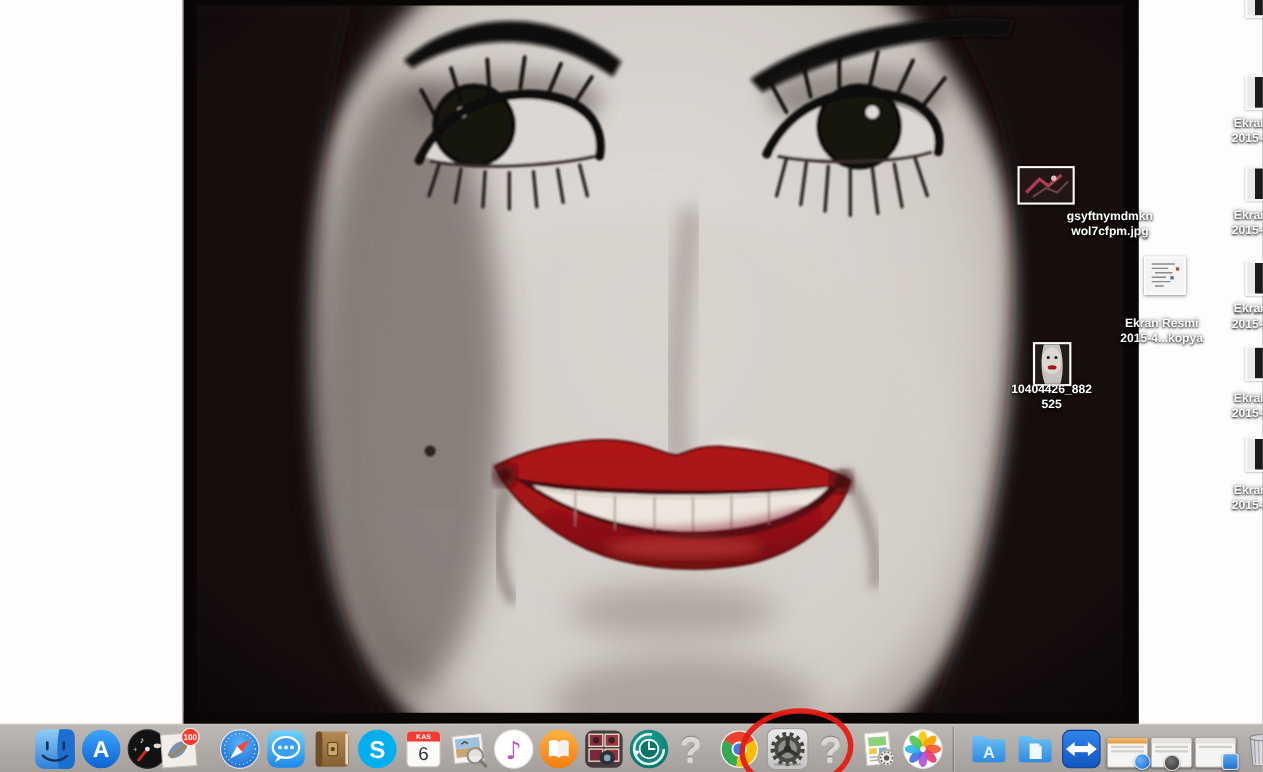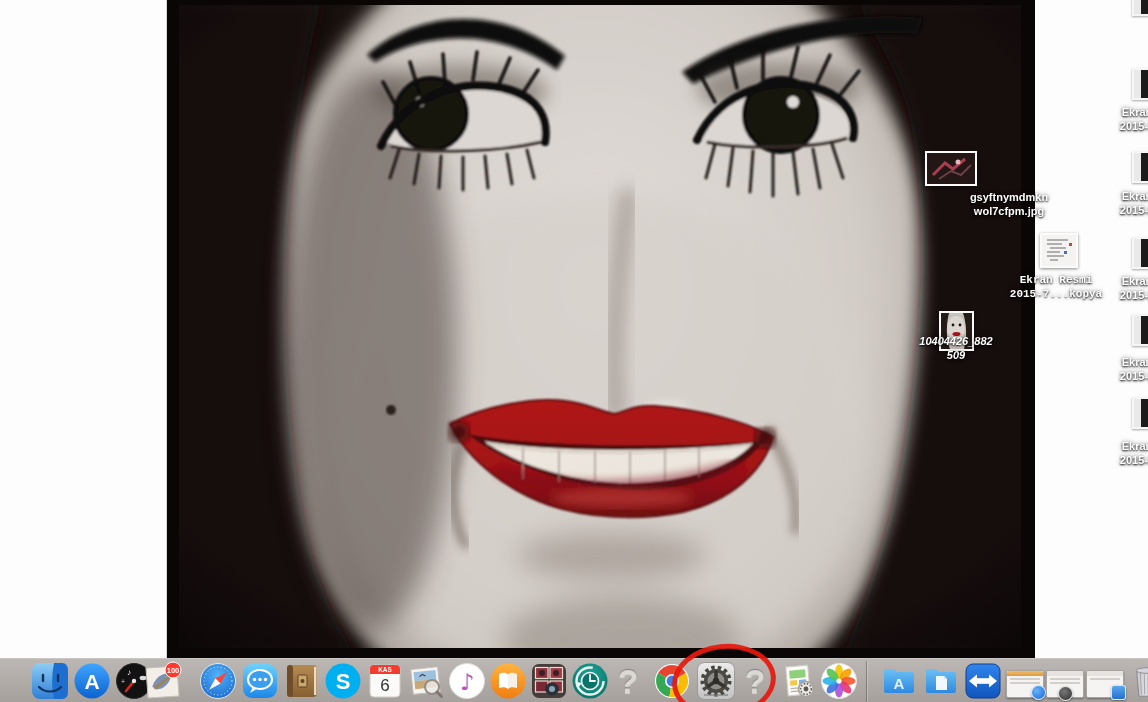--- a/index.html
+++ b/index.html
@@ -230,43 +230,43 @@
   <svg class="thumb" width="31" height="36" viewBox="0 0 31 36">
     <rect width="31" height="36" fill="#c8c2be"></rect>
     <path d="M0,0 L8,0 C5,12 5,26 9,36 L0,36 Z" fill="#241b17"></path>
     <path d="M31,0 L22,0 C26,12 26,26 23,36 L31,36 Z" fill="#241b17"></path>
     <ellipse cx="15" cy="15" rx="9" ry="12" fill="#ddd7d2"></ellipse>
     <circle cx="12" cy="12" r="1.4" fill="#1a1412"></circle>
       <circle cx="19" cy="12" r="1.4" fill="#1a1412"></circle>
     <ellipse cx="15.5" cy="21" rx="4" ry="2" fill="#a8141a"></ellipse>
   </svg>
 </div>
-<div class="file-label" style="left:898px;top:335px;width:116px;font-style:italic;">
+<div class="file-label" style="left:898px;top:348px;width:116px;">
   <div>10404426_882</div>
-  <div>509</div>
+  <div>525</div>
 </div>
 
 <div class="file" style="left:1040px;top:233px;">
   <svg class="thumb" width="34" height="31" viewBox="0 0 34 31" style="background:#f4f3f1;">
     <rect width="34" height="31" fill="#f4f3f1"></rect>
     <g stroke="#8a8a8a" stroke-width="1.3">
       <line x1="5" y1="5" x2="26" y2="5"></line>
         <line x1="5" y1="9" x2="20" y2="9"></line>
       <line x1="8" y1="13" x2="24" y2="13"></line>
         <line x1="5" y1="17" x2="18" y2="17"></line>
       <line x1="5" y1="21" x2="22" y2="21"></line>
         <line x1="8" y1="25" x2="16" y2="25"></line>
     </g>
     <rect x="27" y="8" width="3" height="3" fill="#b05040"></rect>
       <rect x="22" y="16" width="3" height="3" fill="#4a70b0"></rect>
   </svg>
 </div>
-<div class="file-label" style="left:1007px;top:274px;width:98px;font-family:Liberation Mono, monospace;">
+<div class="file-label" style="left:1007px;top:288px;width:98px;">
   <div>Ekran Resmi</div>
-  <div>2015-7...kopya</div>
+  <div>2015-4...kopya</div>
 </div>
 
 <div class="shot-icon" style="top:-16px;"></div>
 <div class="shot-icon" style="top:68px;"></div>
 <div class="file-label" style="left:1106px;top:106px;width:62px;">
   <div>Ekran</div>
   <div>2015-1</div>
 </div>
 <div class="shot-icon" style="top:151px;"></div>
 <div class="file-label" style="left:1106px;top:190px;width:62px;">

